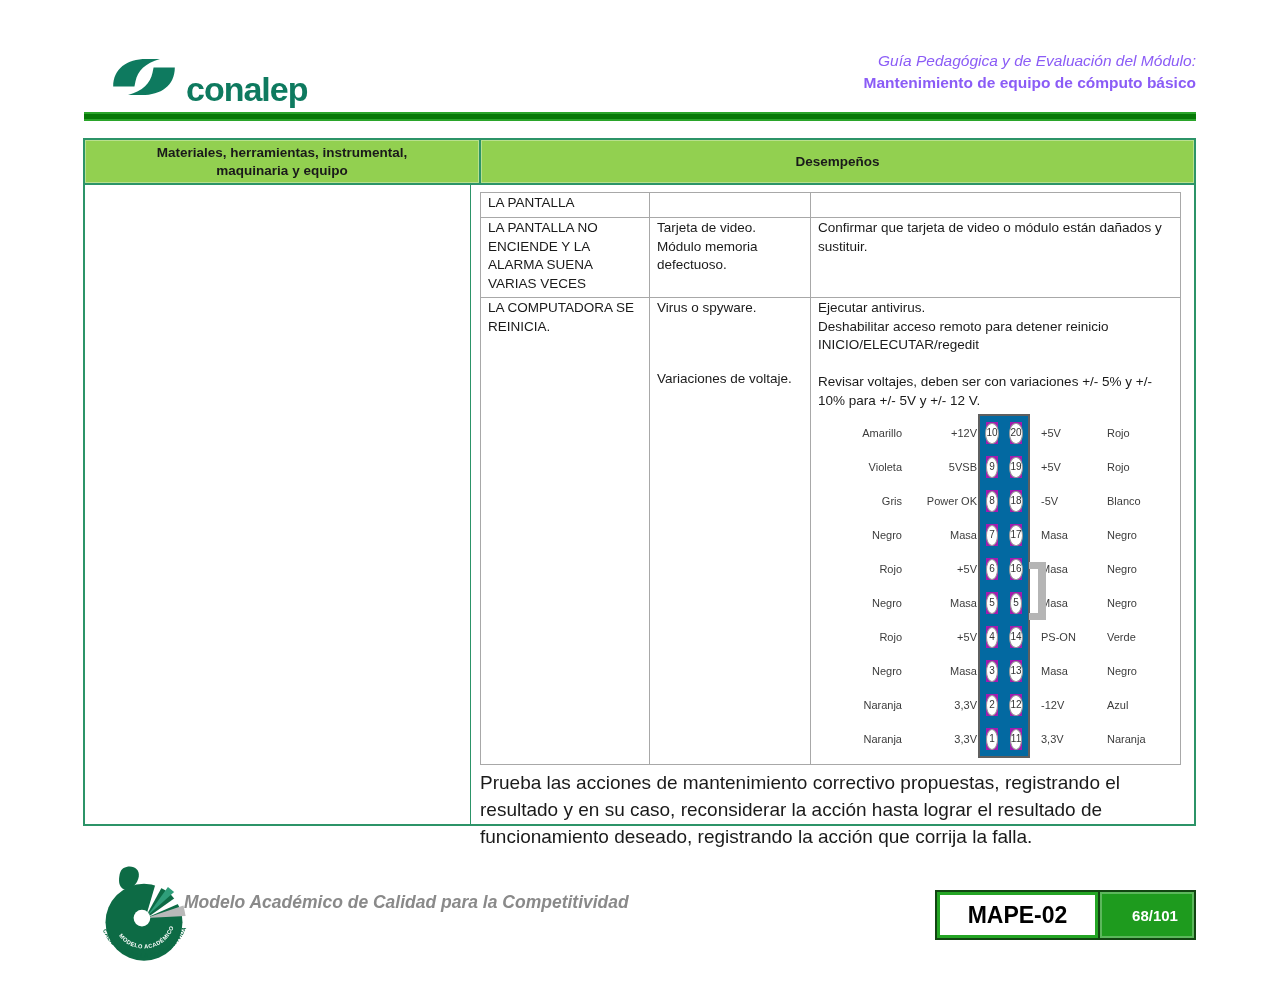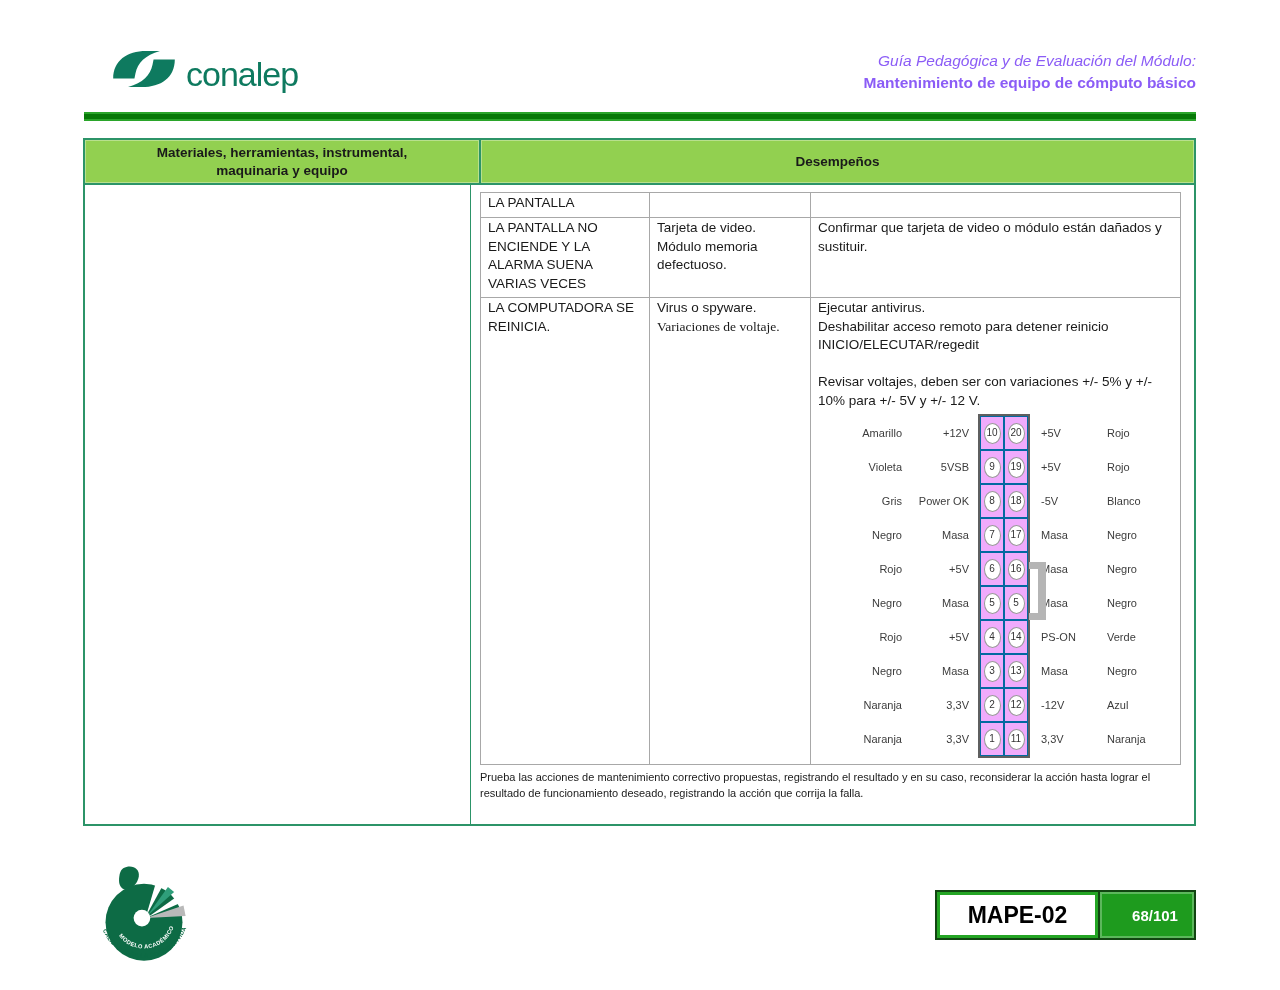--- a/index.html
+++ b/index.html
@@ -2,21 +2,21 @@
 <html><head>
 <meta charset="utf-8">
 <style>
   html,body{margin:0;padding:0;background:#fff;}
   body{font-family:"Liberation Sans","DejaVu Sans",sans-serif;color:#1a1a1a;}
   .page{position:relative;width:1280px;height:990px;background:#fff;overflow:hidden;}
 
   
   .logo{position:absolute;left:110px;top:44px;display:flex;align-items:center;}
   .logo svg{width:68px;height:50px;}
-  .logo-word{font-size:34px;font-weight:400;color:#0e7a5f;letter-spacing:-1px;margin-left:8px;margin-top:10px;}
+  .logo-word{font-size:34px;font-weight:700;color:#0e7a5f;letter-spacing:-1px;margin-left:8px;margin-top:26px;}
   .title-block{position:absolute;right:84px;top:50px;text-align:right;font-size:15.5px;line-height:1.45;color:#8b5cf6;}
   .title-line1{font-style:italic;}
   .title-line2{font-weight:700;}
   .rule{position:absolute;left:84px;top:112px;width:1112px;height:9px;
         background:linear-gradient(to bottom,#2aa52a 0 2px,#067806 2px 7px,#2aa52a 7px 9px);}
 
   
   .main-table{position:absolute;left:83px;top:138px;width:1113px;height:688px;
               border:2px solid #2c9468;box-sizing:border-box;}
   .thead{display:flex;height:43px;border-bottom:2px solid #2c9468;}
@@ -29,41 +29,41 @@
   .td-left{width:396px;border-right:1px solid #2c9468;box-sizing:border-box;}
   .td-right{flex:1;padding:7px 8px 0 9px;box-sizing:border-box;}
 
   
   table.issues{border-collapse:collapse;table-layout:fixed;width:700px;font-size:13.5px;border-radius:23px;}
   table.issues td{border:1px solid #a8a8a8;vertical-align:top;padding:1px 7px 3px;line-height:1.38;}
   .pre{white-space:pre-line;}
   .r1 td{height:20px;}
   .r2 td{height:75px;}
   .r3 td{height:462px;}
-  .vb2{font-family:Liberation Serif, serif;}
+  .vb2{margin-top:52px;}
   .bb{margin-top:18px;}
 
   
   .pinout{position:relative;width:328px;margin:6px 0 0 22px;}
   .pinout-grid{display:grid;grid-template-columns:78px 62px 24px 24px 62px 78px;grid-auto-rows:34px;}
-  .pincell{background:#f0abfc;border:1px solid #0369a1;display:flex;align-items:center;justify-content:center;box-sizing:border-box;}
+  .pincell{background:#a21caf;border:6px solid #0369a1;display:flex;align-items:center;justify-content:center;box-sizing:border-box;}
   .bubble{width:17px;height:21px;border-radius:50%;background:#fff;border:1px solid #999;
           font-size:10px;display:flex;align-items:center;justify-content:center;color:#333;box-sizing:border-box;}
   .pl{display:flex;align-items:center;font-size:11px;color:#3c3c3c;}
   .lcolor{justify-content:flex-end;padding-right:16px;}
-  .lvolt{justify-content:flex-end;padding-right:11px;text-align:right;}
+  .lvolt{justify-content:flex-end;padding-right:3px;text-align:right;}
   .rvolt{padding-left:13px;}
   .rcolor{padding-left:17px;}
   .connector-frame{position:absolute;left:138px;top:-2px;width:52px;height:344px;
                    border:2px solid #5f5f5f;box-sizing:border-box;pointer-events:none;}
   .latch{position:absolute;left:189px;top:146px;width:17px;height:58px;box-sizing:border-box;
          border-top:7px solid #b5b5b5;border-right:8px solid #b5b5b5;border-bottom:7px solid #b5b5b5;}
 
   
-  .note{margin:5px 0 0 0;width:706px;font-size:11px;line-height:1.42;}
+  .note{margin:5px 0 0 0;width:706px;font-size:19px;line-height:1.42;}
 
   
   .seal{position:absolute;left:92px;top:864px;width:104px;height:104px;}
   .motto{position:absolute;left:184px;top:892px;font-size:17.5px;font-weight:700;font-style:italic;color:#8a8a8a;}
   .badge{position:absolute;left:935px;top:890px;display:flex;height:50px;border-radius:20px;}
   .code-box{width:165px;background:#fff;border:2px solid #114511;box-shadow:inset 0 0 0 3px #24a524;
             display:flex;align-items:center;justify-content:center;font-size:23px;font-weight:700;color:#000;box-sizing:border-box;}
   .page-box{width:96px;background:#1e9b1e;border:2px solid #114511;border-left:none;
             box-shadow:inset 0 0 0 2px rgba(255,255,255,.28);
             display:flex;align-items:center;justify-content:center;font-size:15px;font-weight:700;color:#fff;box-sizing:border-box;padding-left:16px;}
@@ -257,19 +257,20 @@
       <path id="arcOut" d="M9 60 A43 43 0 0 0 91 60"></path>
     </defs>
     <text font-size="5.5" fill="#ffffff" font-weight="700" letter-spacing="0.4">
       <textPath href="#arcIn" startOffset="8">MODELO ACADÉMICO</textPath>
     </text>
     <text font-size="5.5" fill="#0d6b45" font-weight="700" letter-spacing="0.3">
       <textPath href="#arcOut" startOffset="4">CALIDAD PARA LA COMPETITIVIDAD</textPath>
     </text>
   </svg>
 
+  <div class="motto">Modelo Académico de Calidad para la Competitividad</div>
 
   <div class="badge">
     <div class="code-box">MAPE-02</div>
     <div class="page-box">68/101</div>
   </div>
 
 </div>
 
 </body></html>

